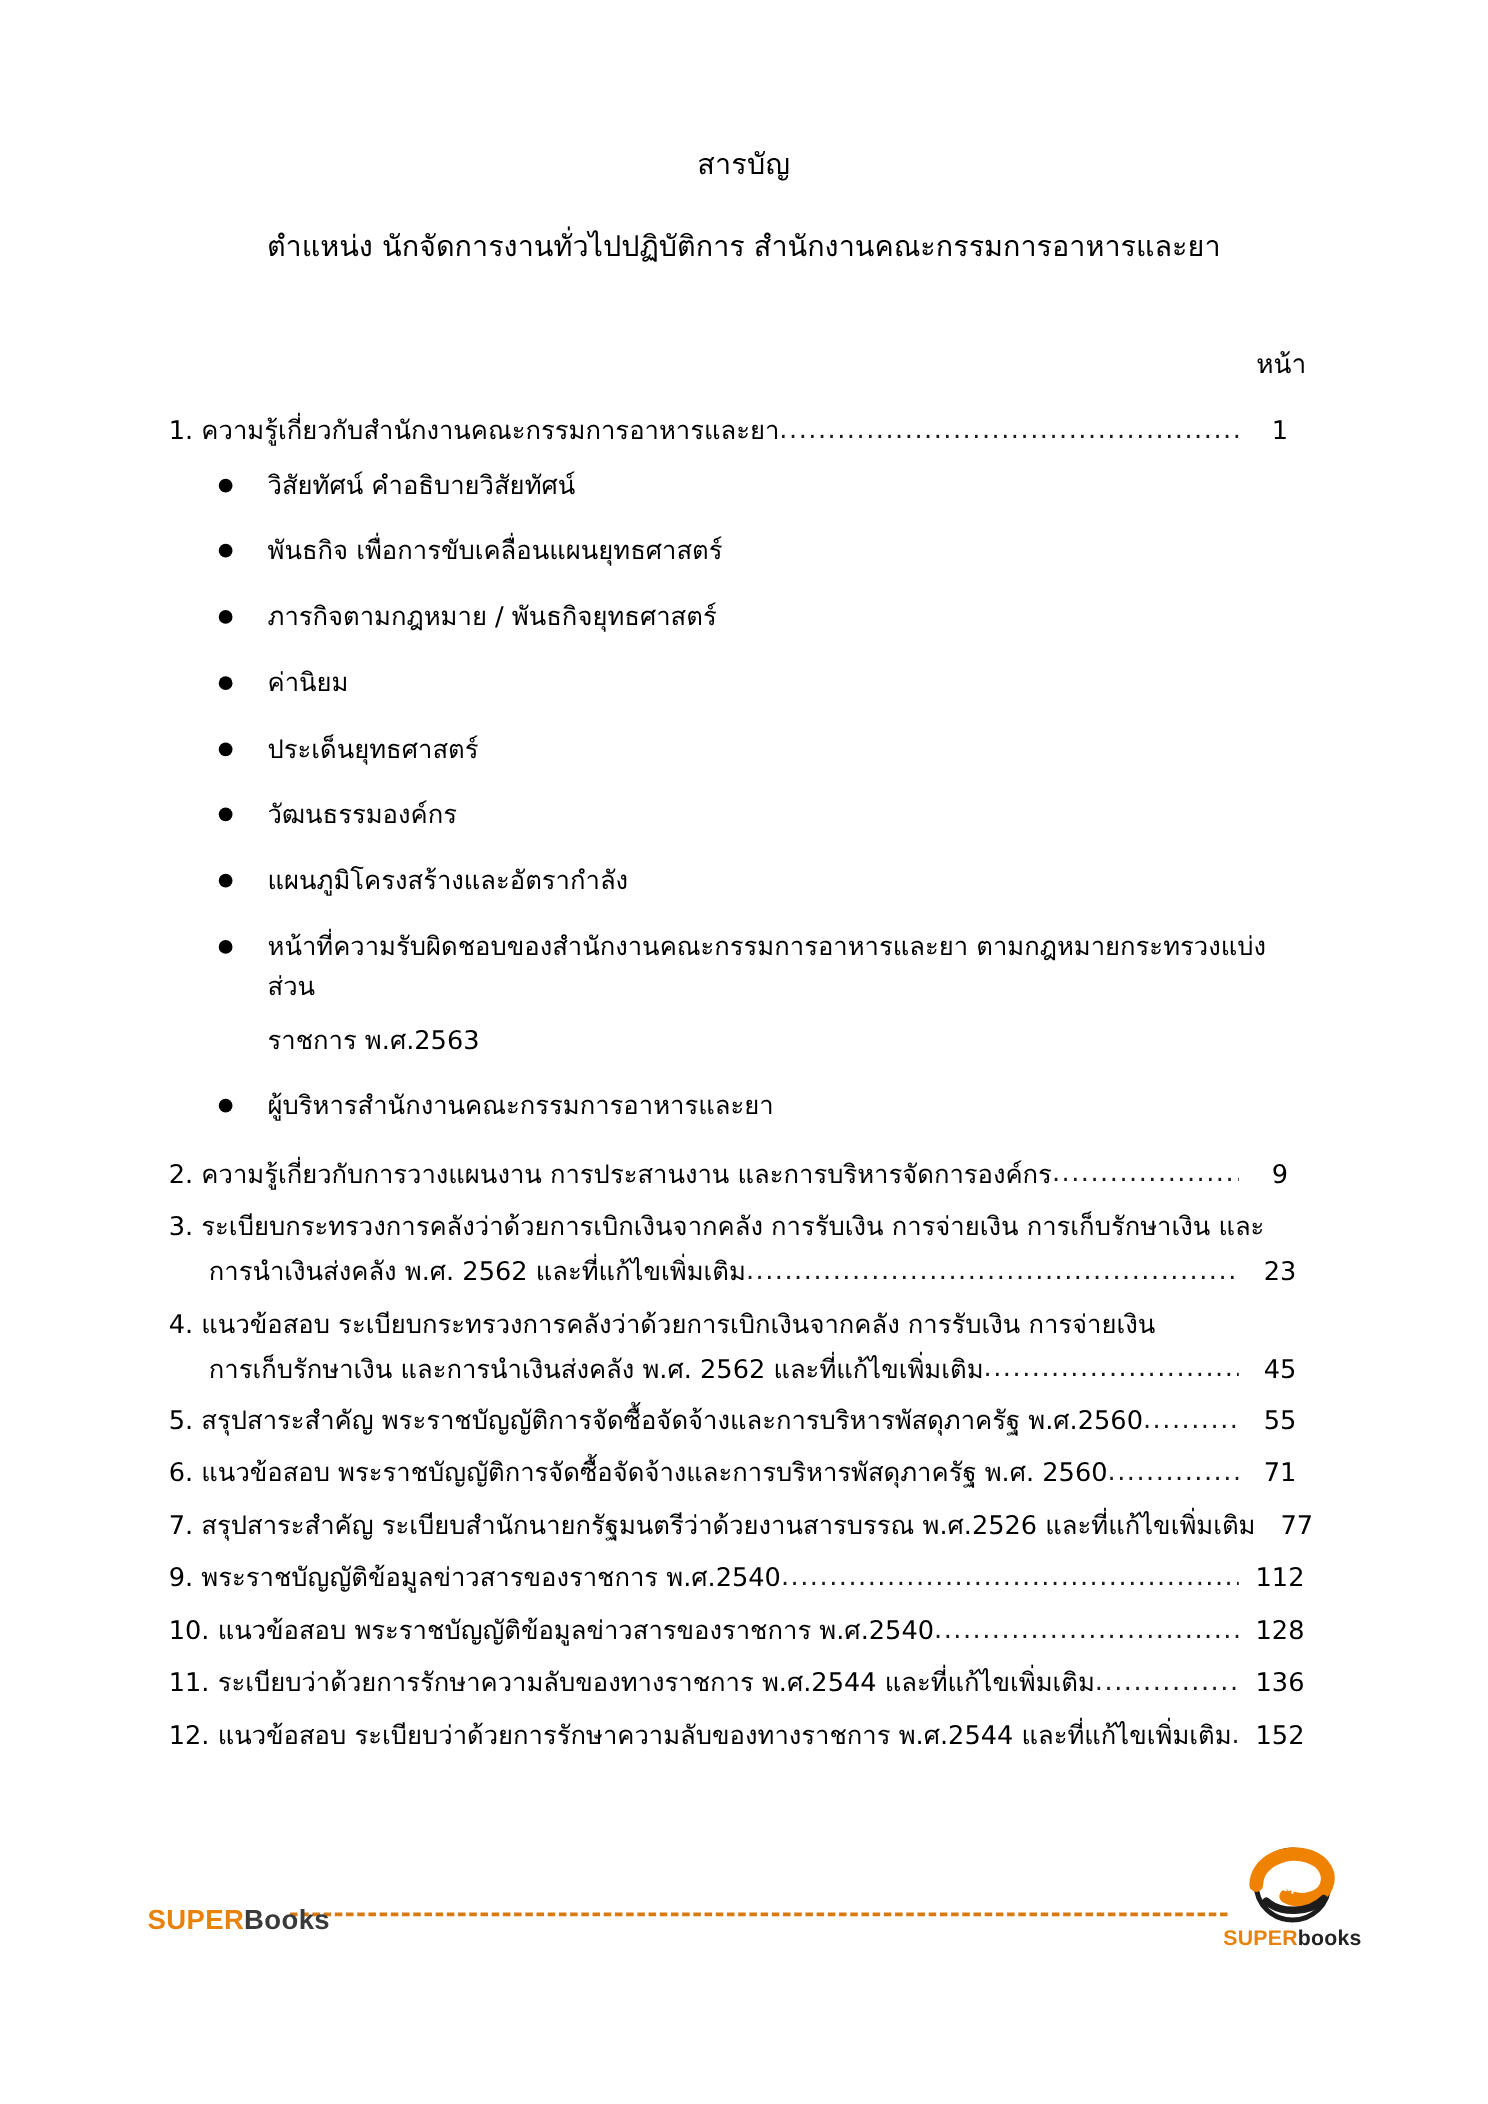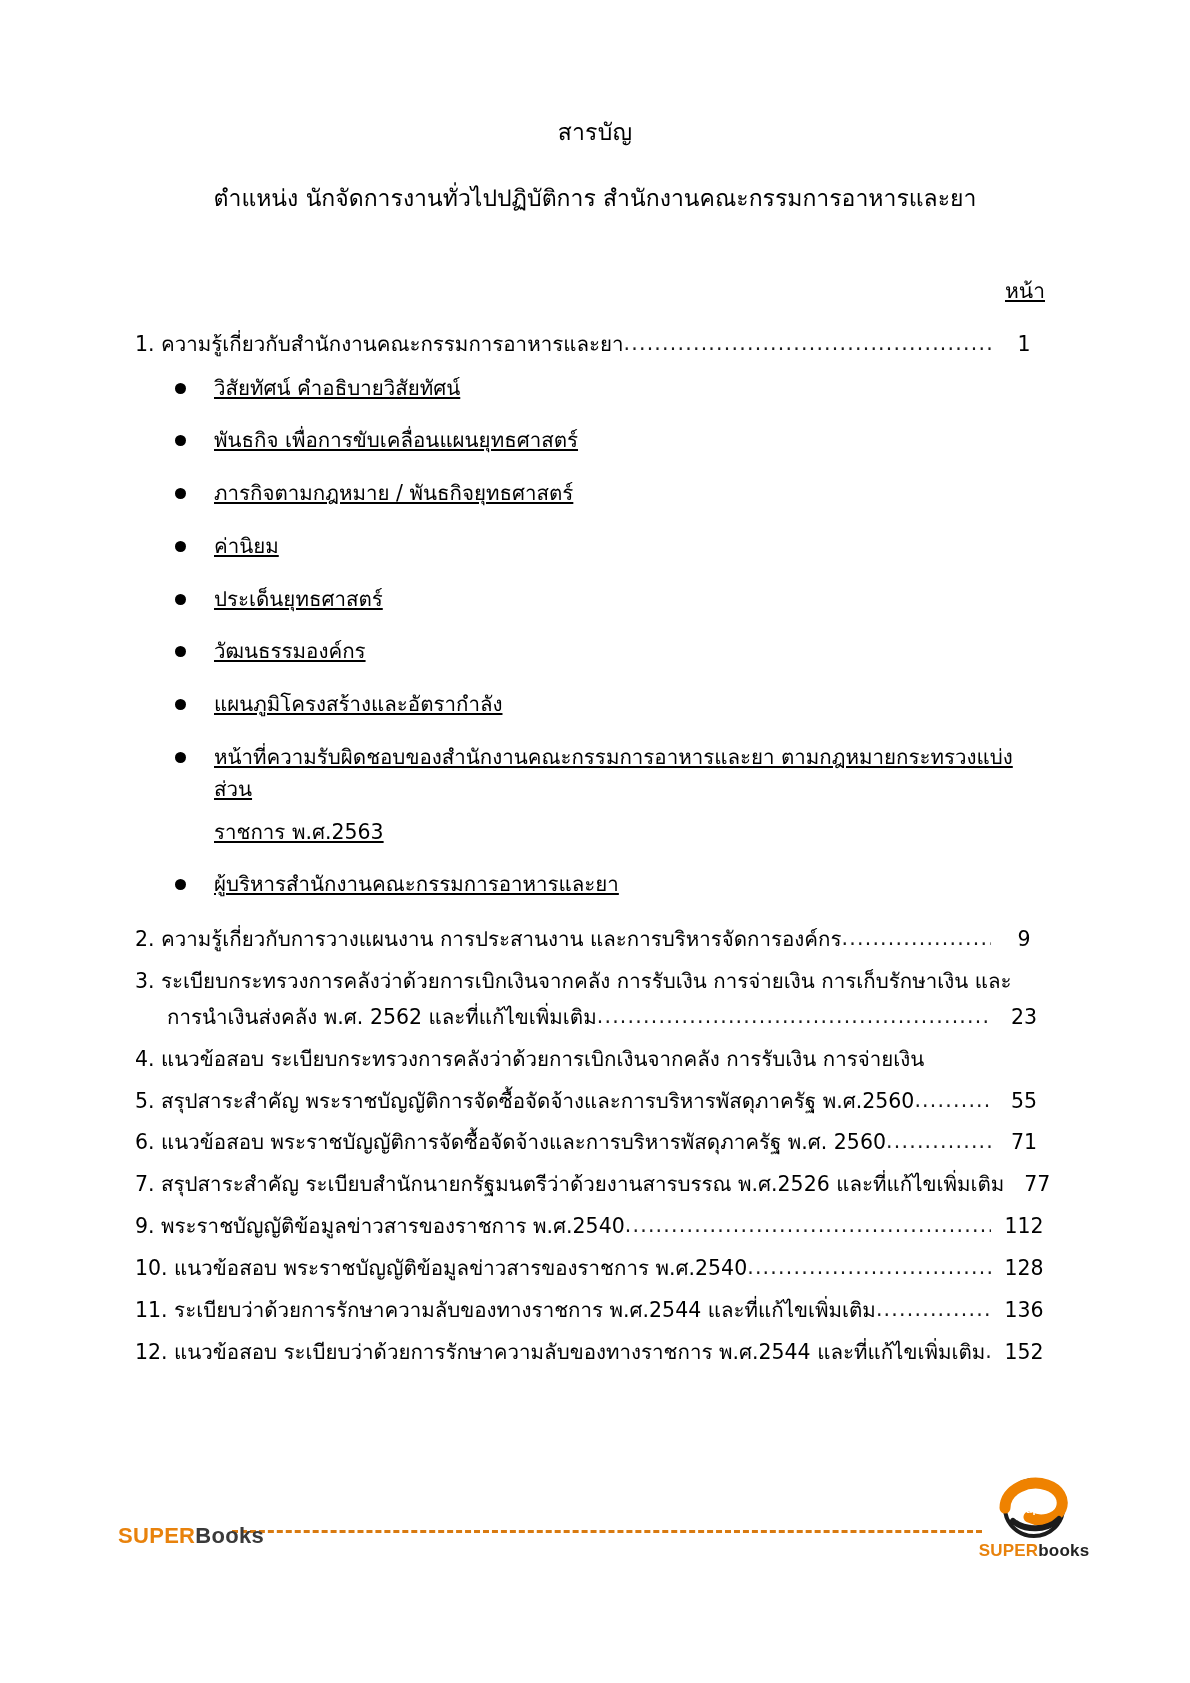--- a/index.html
+++ b/index.html
@@ -43,21 +43,20 @@
     width: 920px;
     padding-left: 0px;
     margin-top: 60px;
   }
 
   .page-col-header {
     text-align: right;
     font-size: 21px;
     padding-right: 10px;
     margin-bottom: 20px;
-    text-decoration: underline;
   }
 
   
   .toc-entry {
     margin-top: 6px;
   }
   .toc-line {
     display: flex;
     align-items: baseline;
     font-size: 20.5px;
@@ -101,21 +100,20 @@
     padding: 0;
     list-style: none;
   }
   .bullets li {
     display: flex;
     align-items: flex-start;
     font-size: 20.5px;
     line-height: 1.55;
     margin: 0 0 21px 0;
     padding-left: 40px;
-    text-decoration: underline;
   }
   .bullets li .dot {
     flex: 0 0 auto;
     width: 11px;
     height: 11px;
     border-radius: 50%;
     background: #000;
     margin-top: 10px;
     margin-right: 28px;
   }
@@ -253,20 +251,25 @@
             <span class="txt">การนำเงินส่งคลัง พ.ศ. 2562 และที่แก้ไขเพิ่มเติม</span>
             <span class="leader"></span>
             <span class="pg">23</span>
           </div>
         </div>
         <div class="toc-entry">
           <div class="toc-line plain no-page">
             <span class="txt">4. แนวข้อสอบ ระเบียบกระทรวงการคลังว่าด้วยการเบิกเงินจากคลัง การรับเงิน การจ่ายเงิน</span>
             <span class="leader"></span>
             <span class="pg"></span>
+          </div>
+          <div class="toc-line cont">
+            <span class="txt">การเก็บรักษาเงิน และการนำเงินส่งคลัง พ.ศ. 2562 และที่แก้ไขเพิ่มเติม</span>
+            <span class="leader"></span>
+            <span class="pg">45</span>
           </div>
         </div>
         <div class="toc-entry">
           <div class="toc-line">
             <span class="txt">5. สรุปสาระสำคัญ พระราชบัญญัติการจัดซื้อจัดจ้างและการบริหารพัสดุภาครัฐ พ.ศ.2560</span>
             <span class="leader"></span>
             <span class="pg">55</span>
           </div>
         </div>
         <div class="toc-entry">

